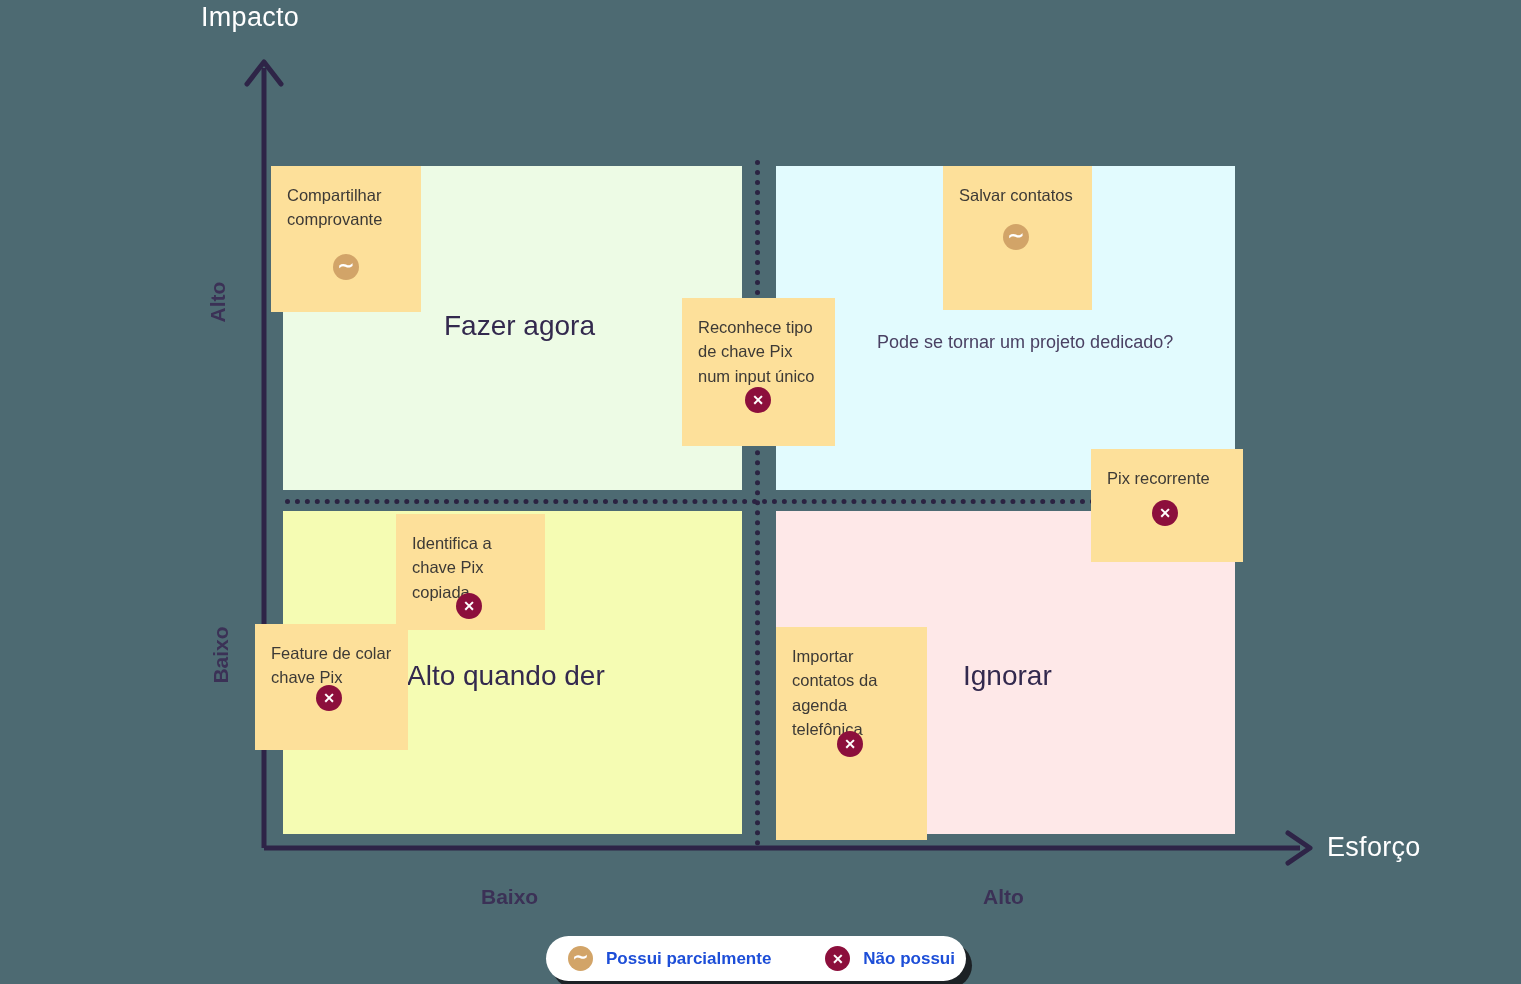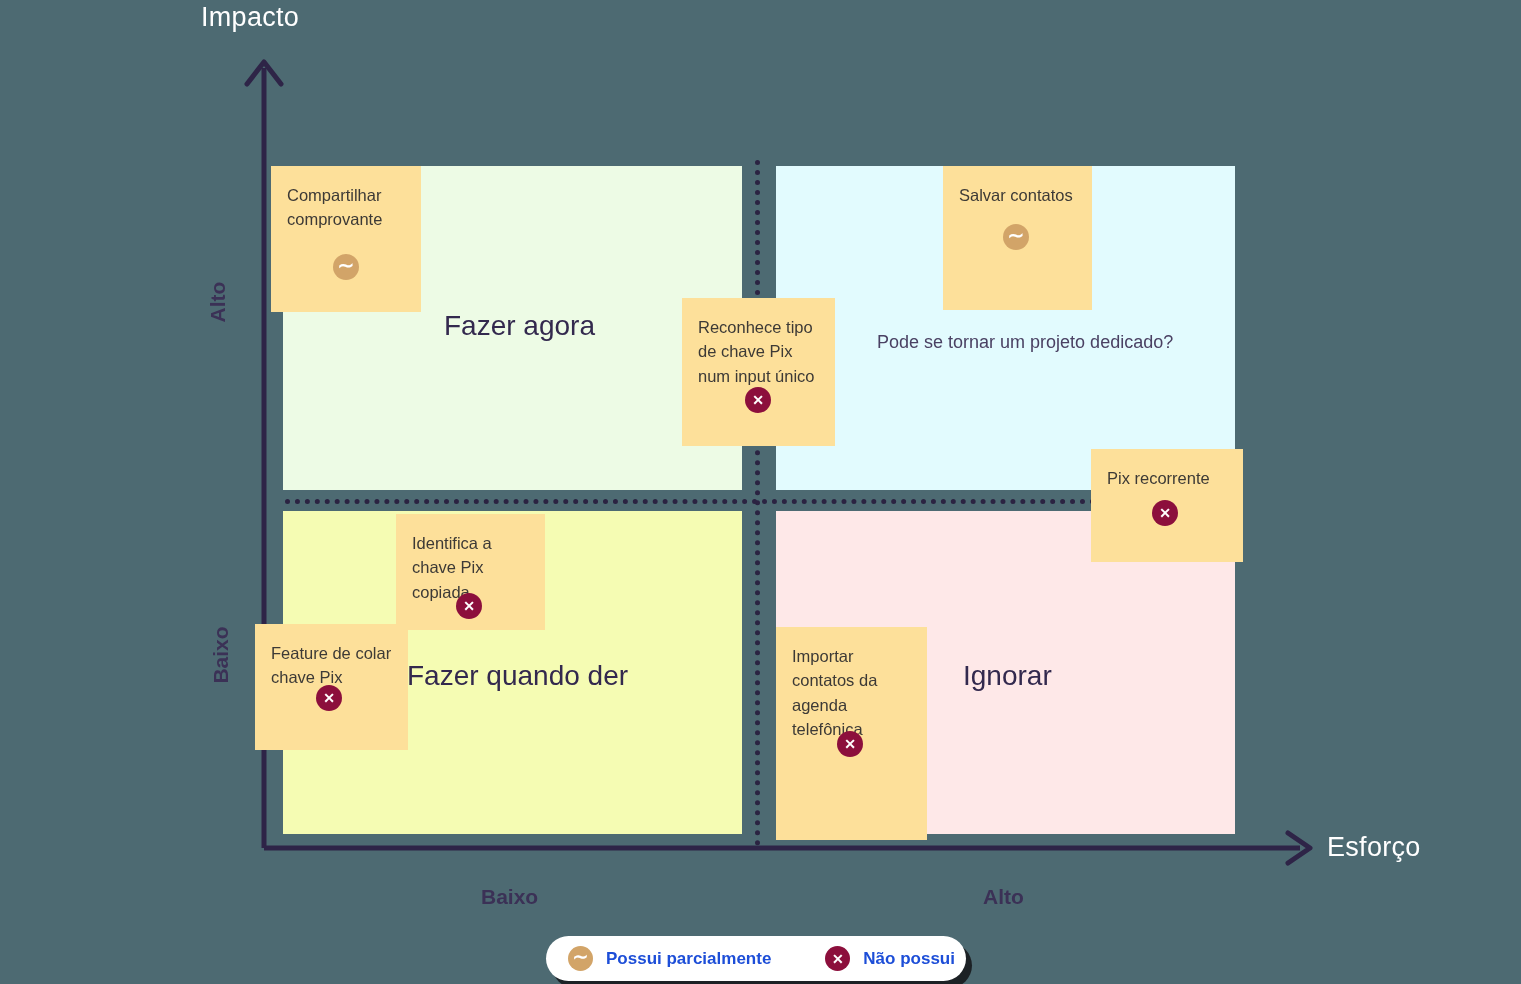--- a/index.html
+++ b/index.html
@@ -224,21 +224,21 @@
   <div class="quadrant" id="quad-fazer-agora"></div>
   <div class="quadrant" id="quad-programar"></div>
   <div class="quadrant" id="quad-fazer-quando-der"></div>
   <div class="quadrant" id="quad-ignorar"></div>
 
   <div class="divider" id="divider-v"></div>
   <div class="divider" id="divider-h"></div>
 
   <div class="quad-label" id="label-fazer-agora">Fazer agora</div>
   <div class="quad-sub" id="sub-programar">Pode se tornar um projeto dedicado?</div>
-  <div class="quad-label" id="label-fazer-quando-der">Fazer quando der</div>
+  <div class="quad-label" id="label-fazer-quando-der">Alto quando der</div>
   <div class="quad-label" id="label-ignorar">Ignorar</div>
 
   <div class="note" id="note-compartilhar">
     <span class="note-text">Compartilhar
 comprovante</span>
     <span class="badge badge-partial">
         <span class="glyph">∼</span>
       </span>
   </div>
 

